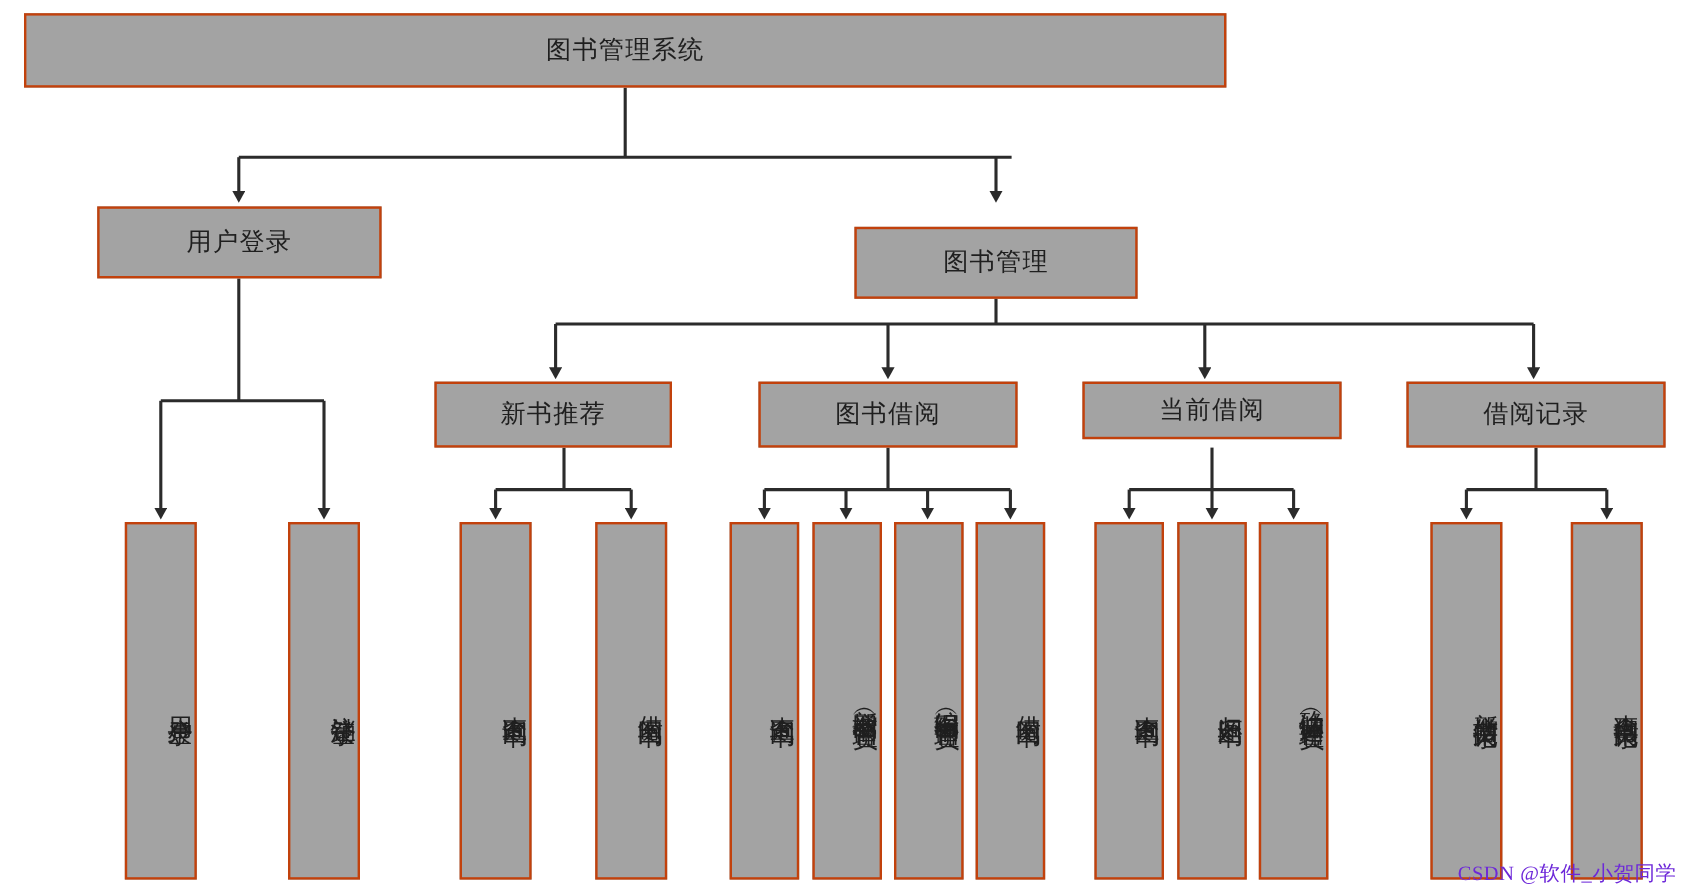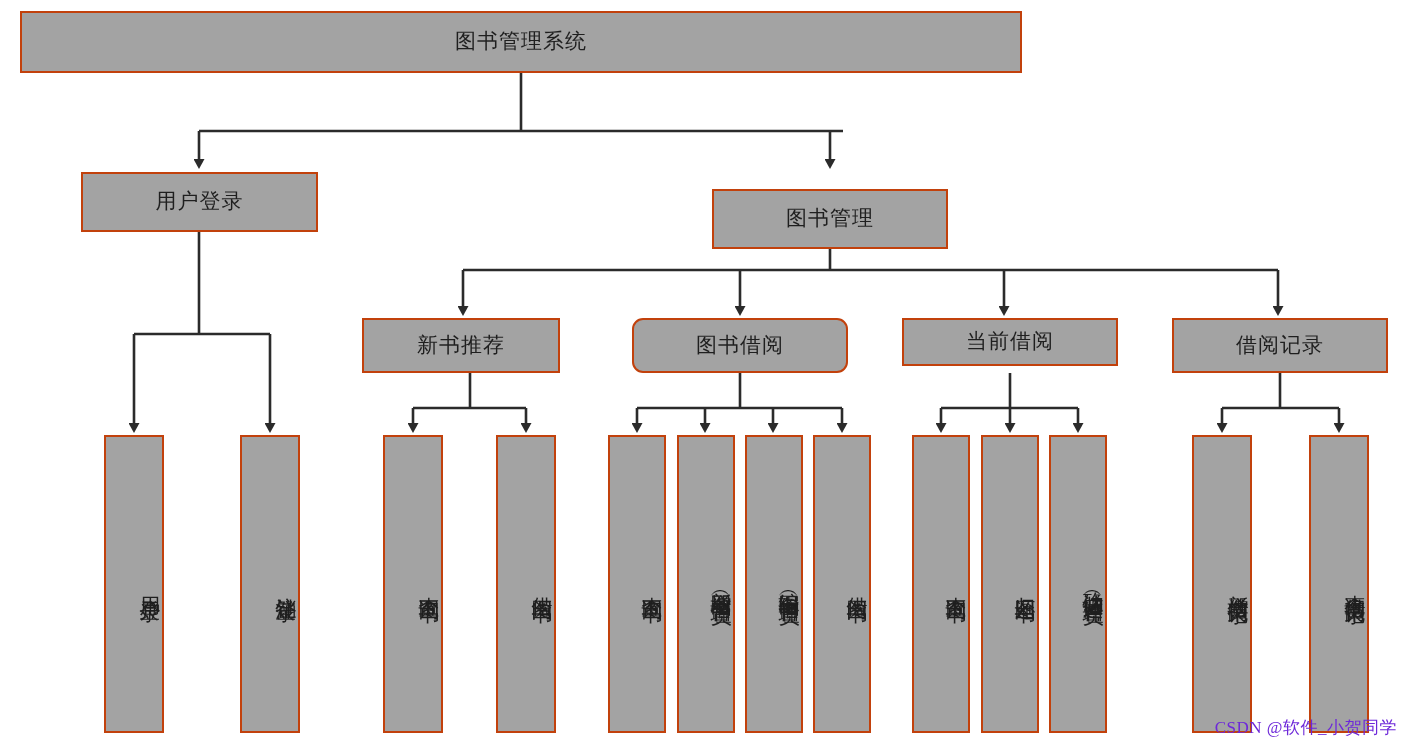--- a/index.html
+++ b/index.html
@@ -135,21 +135,21 @@
   <div class="node h" style="left:81px; top:172px; width:237px; height:60px;">
     <span>用户登录</span>
   </div>
   <div class="node h" style="left:712px; top:172px; width:236px; height:60px;margin-top:17px;">
     <span>图书管理</span>
   </div>
 
   <div class="node h" style="left:362px; top:318px; width:198px; height:55px;">
     <span>新书推荐</span>
   </div>
-  <div class="node h" style="left:632px; top:318px; width:216px; height:55px;border-radius:11px;">
+  <div class="node h" style="left:632px; top:318px; width:216px; height:55px;">
     <span>图书借阅</span>
   </div>
   <div class="node h" style="left:902px; top:318px; width:216px; height:48px;text-align:right;">
     <span>当前借阅</span>
   </div>
   <div class="node h" style="left:1172px; top:318px; width:216px; height:55px;text-align:center;">
     <span>借阅记录</span>
   </div>
 
   <div class="node v center" style="left:104px; top:435px; width:60px; height:298px;">

